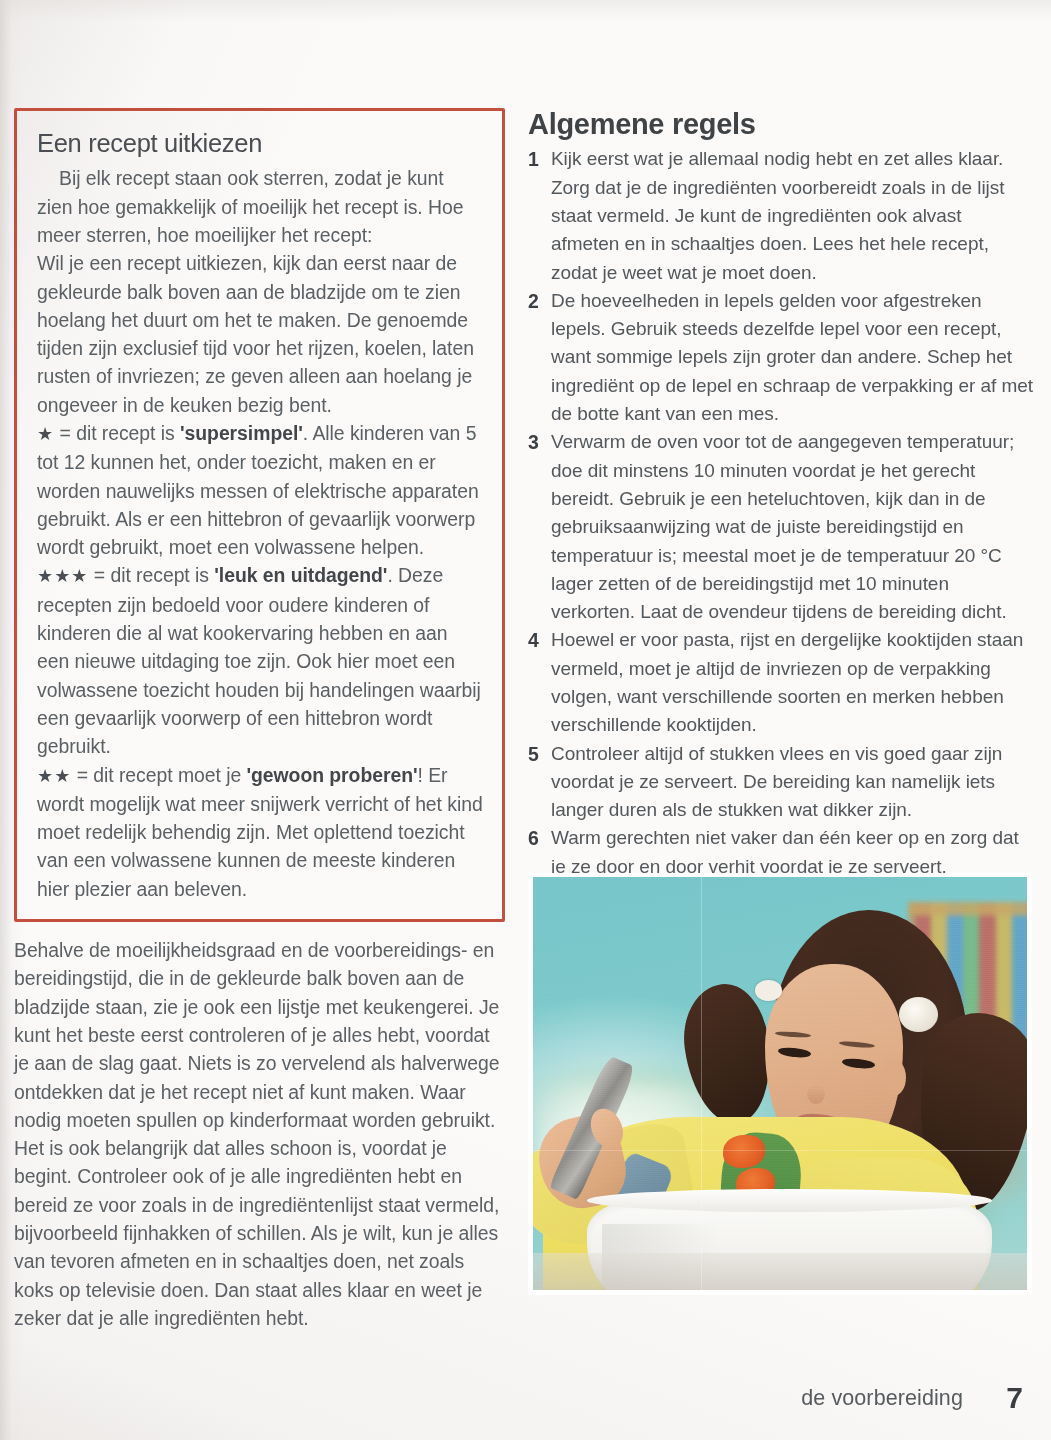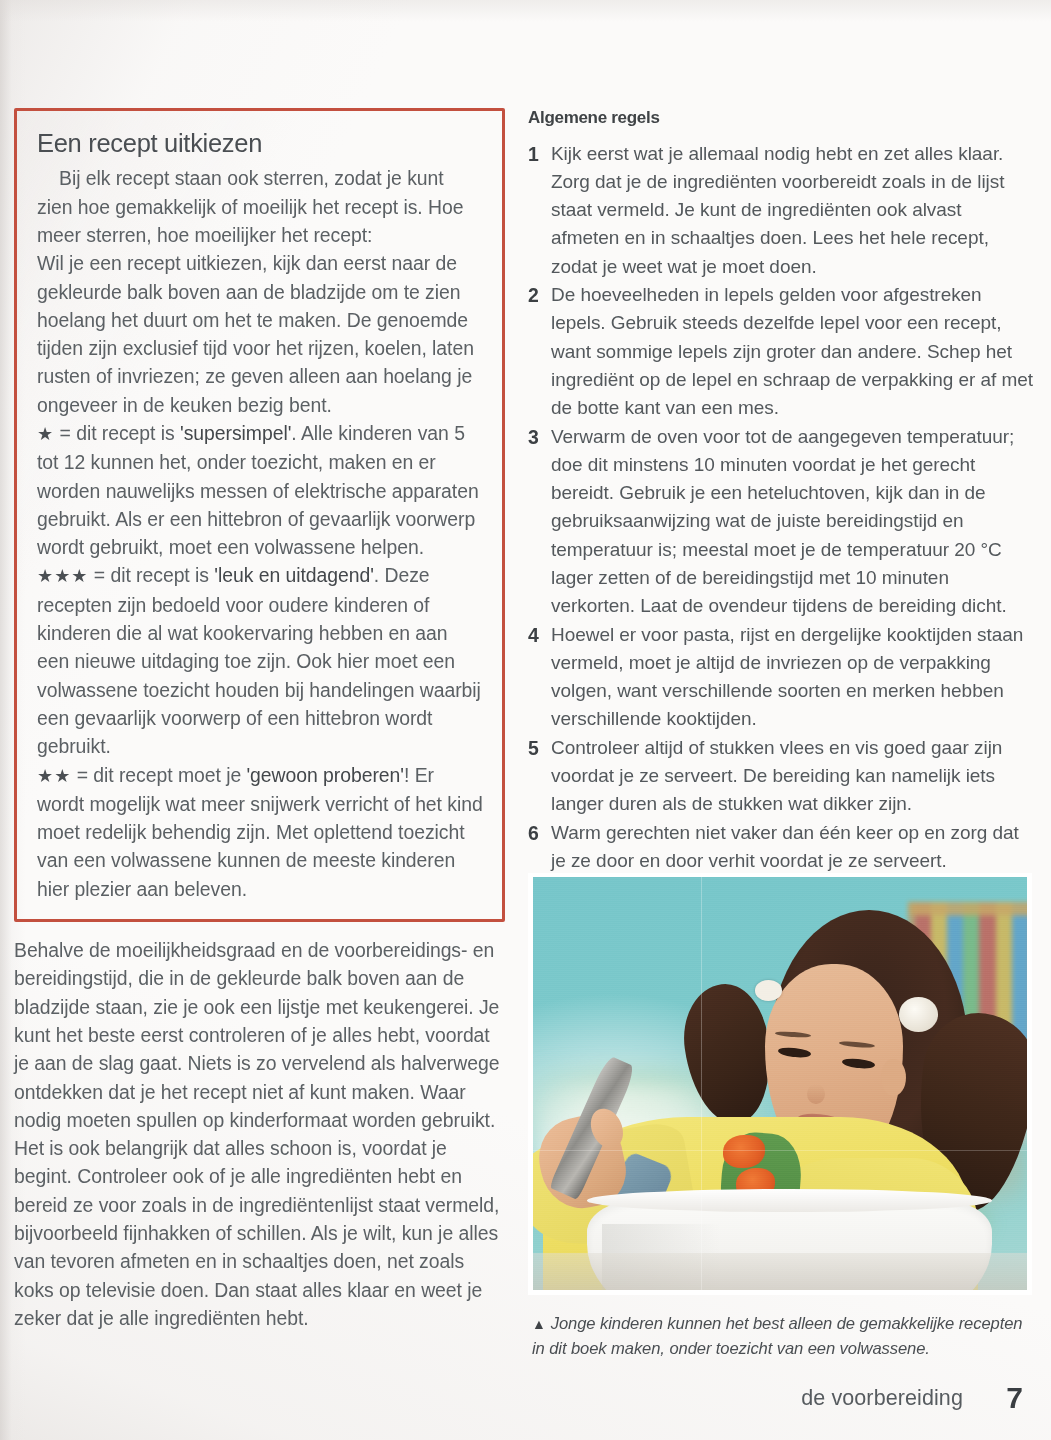--- a/index.html
+++ b/index.html
@@ -70,40 +70,40 @@
   h2.section-head {
     font-size: 25.5px;
     font-weight: normal;
     color: #4a4e52;
     letter-spacing: -0.3px;
     margin-bottom: 6px;
     line-height: 1.15;
   }
 
   h2.section-head-right {
-    font-size: 17px;
+    font-size: 29px;
     font-weight: bold;
     color: #3f4346;
     letter-spacing: -0.3px;
-    margin-bottom: 12px;
+    margin-bottom: 4px;
     line-height: 1.15;
   }
 
   p.body {
     font-size: 19.4px;
     line-height: 28.3px;
     color: #5b6064;
     text-align: left;
     letter-spacing: -0.05px;
   }
   p.body + p.body { margin-top: 0; }
   p.indent { text-indent: 22px; }
   p.gap { margin-top: 24px; }
 
-  .bold-q { font-weight: normal; color: #43474b; margin-top: 16px; }
+  .bold-q { font-weight: bold; color: #43474b; margin-top: 16px; }
   .stars {
     color: #4b4f53;
     font-size: 18px;
     letter-spacing: 1px;
   }
   .eqs { letter-spacing: 0px; }
 
   
   ol.rules {
     list-style: none;
@@ -566,21 +566,18 @@
       <div class="ph-bowl-rim"></div>
       <div class="ph-bowl-shade"></div>
       <div class="ph-table"></div>
 
       <div class="ph-crease"></div>
       <div class="ph-crease2"></div>
       <div class="ph-grain"></div>
     </div>
   </div>
 
-  <div class="caption">
-    <span class="cap-tri">▲</span><span>Jonge kinderen kunnen het best alleen de gemakkelijke recepten in dit boek maken, onder toezicht van een volwassene.</span>
-  </div>
 
   <div class="footer">
     <div class="footer-text">de voorbereiding</div>
     <div class="footer-page">7</div>
   </div>
 </div>
 
 </body></html>

